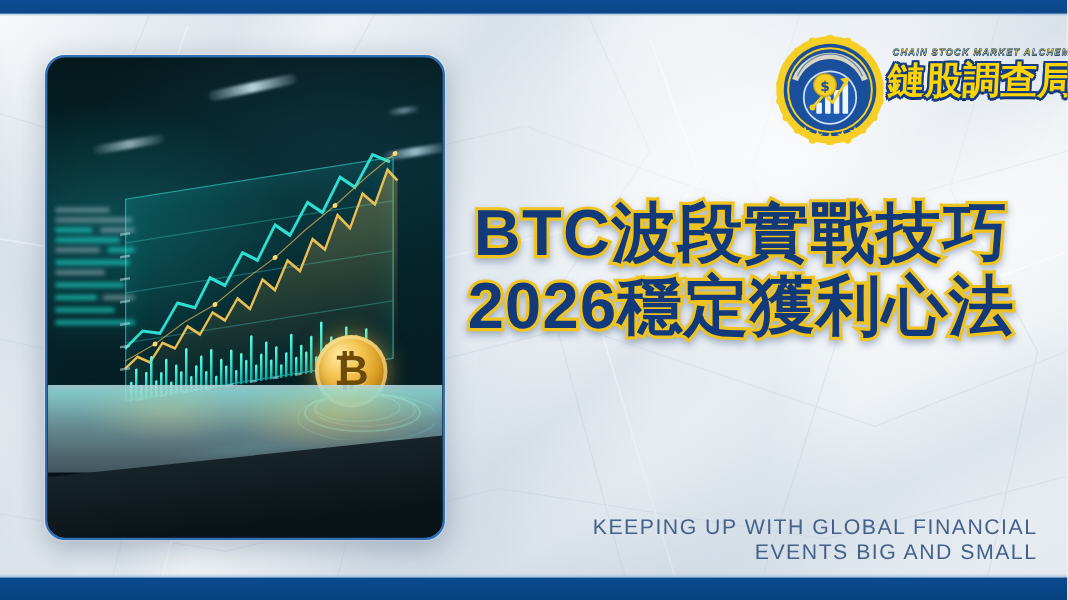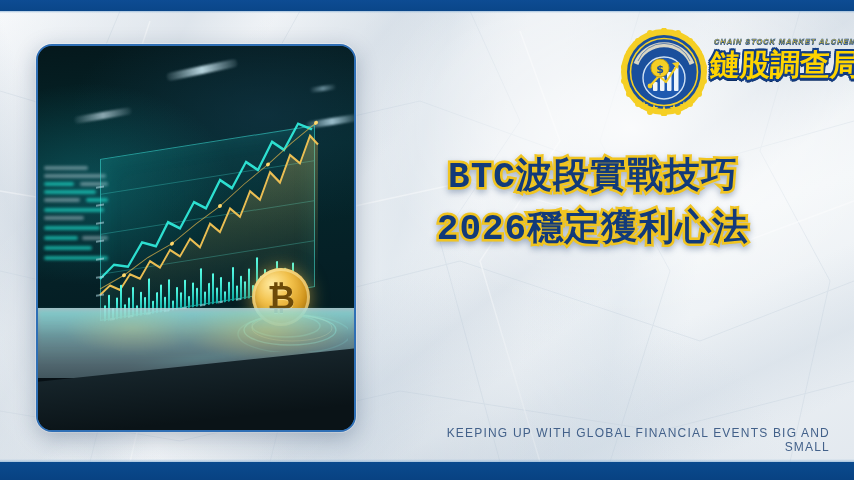--- a/index.html
+++ b/index.html
@@ -186,41 +186,41 @@
     text-shadow:
       -1.6px 0 #123d86, 1.6px 0 #123d86, 0 -1.6px #123d86, 0 1.6px #123d86,
       -1.6px -1.6px #123d86, 1.6px -1.6px #123d86, -1.6px 1.6px #123d86, 1.6px 1.6px #123d86,
       0 3px 0 #0b2d66;
     transform:skewX(-3deg);
   }
 
   
   .headline { position:absolute; left:358px; top:158px; width:470px; text-align:center; }
   .hl {
-    font-family:Liberation Mono, monospace;
+    font-family:Liberation Sans, sans-serif;
     font-weight:bold;
-    font-size:36px;
+    font-size:52px;
     line-height:1.12;
     letter-spacing:1px;
     color:#123a7a;
     white-space:nowrap;
     -webkit-text-stroke:5px #f0c420;
     paint-order:stroke fill;
     filter:drop-shadow(0 3px 3px rgba(30,60,110,.35));
   }
-  .hl2 { margin-top:12px; }
+  .hl2 { margin-top:0; }
 
   
   .tagline-wrap { position:absolute; left:410px; top:406px; width:420px; text-align:right; }
   .tag1 {
     font-size:11.5px; letter-spacing:1.7px; color:#5b7695; font-weight:normal;
     padding-right:16px;
   }
   .tag2 {
-    margin-top:20px; font-size:12px; letter-spacing:1.2px; color:#43618a; font-weight:normal;
+    margin-top:6px; font-size:17px; letter-spacing:1.2px; color:#43618a; font-weight:normal;
   }
 </style>
 </head>
 <body>
 
 <div id="stage">
 
   <div class="bg-texture"></div>
   <div class="bg-crease">
     <svg viewBox="0 0 854 451" preserveAspectRatio="none">

